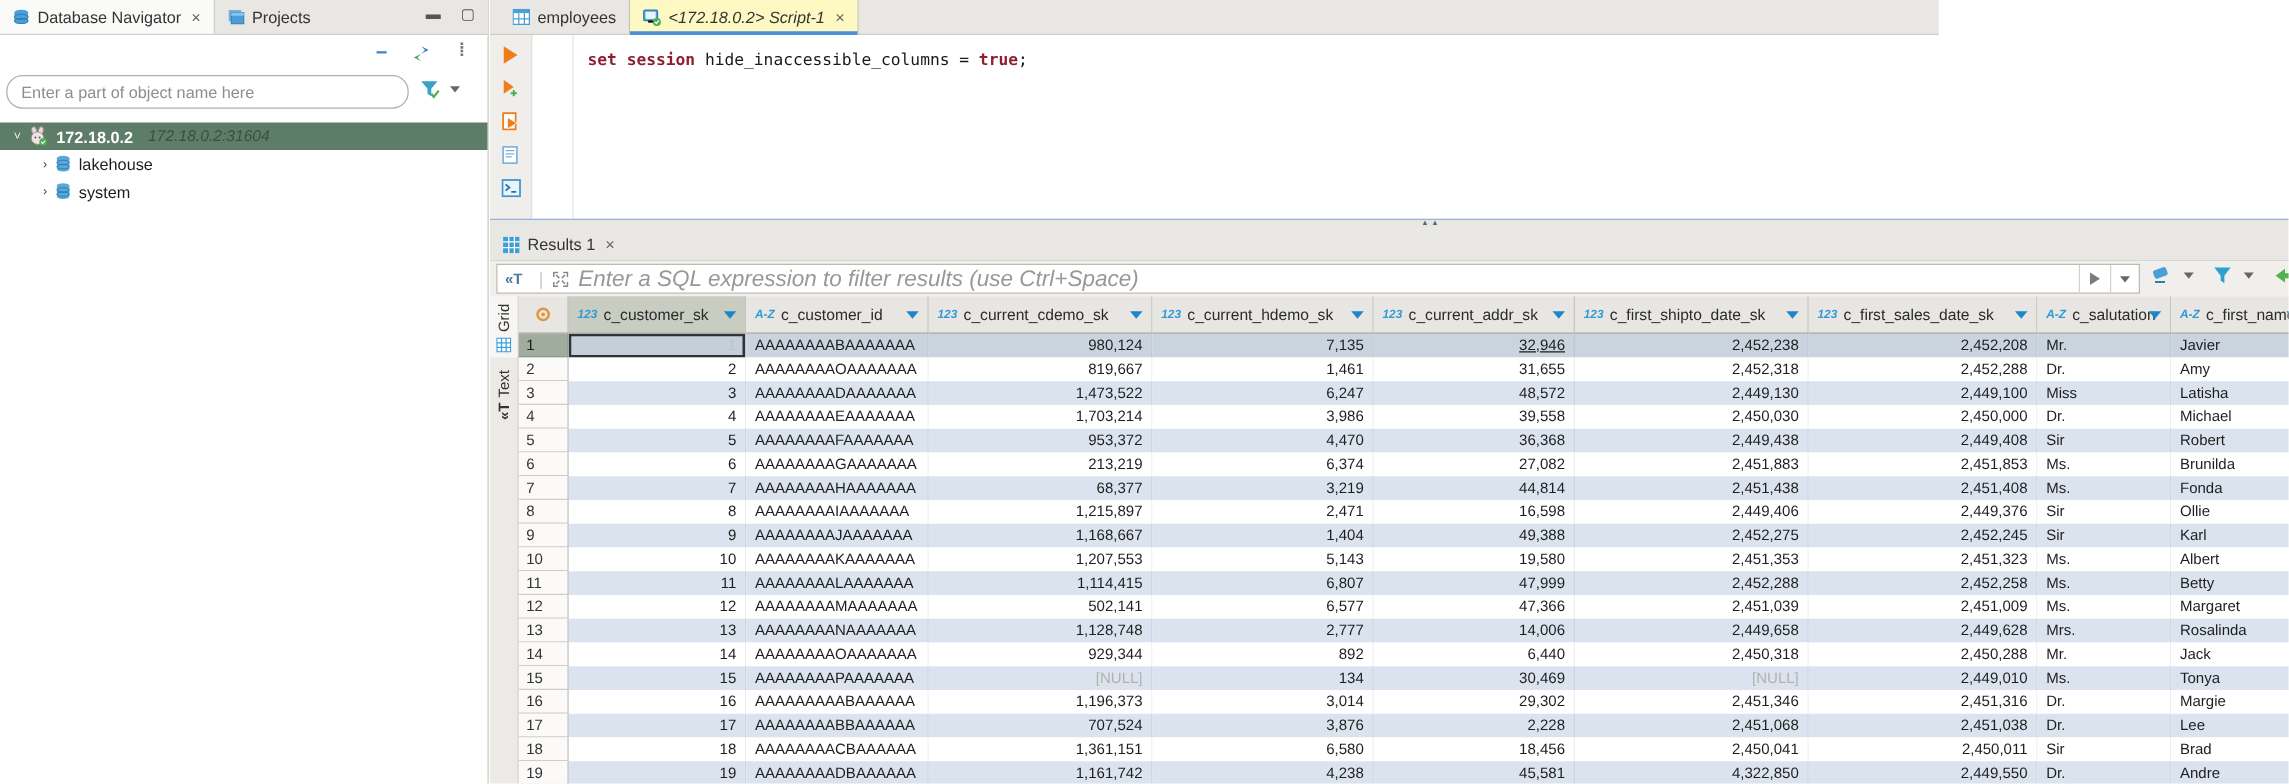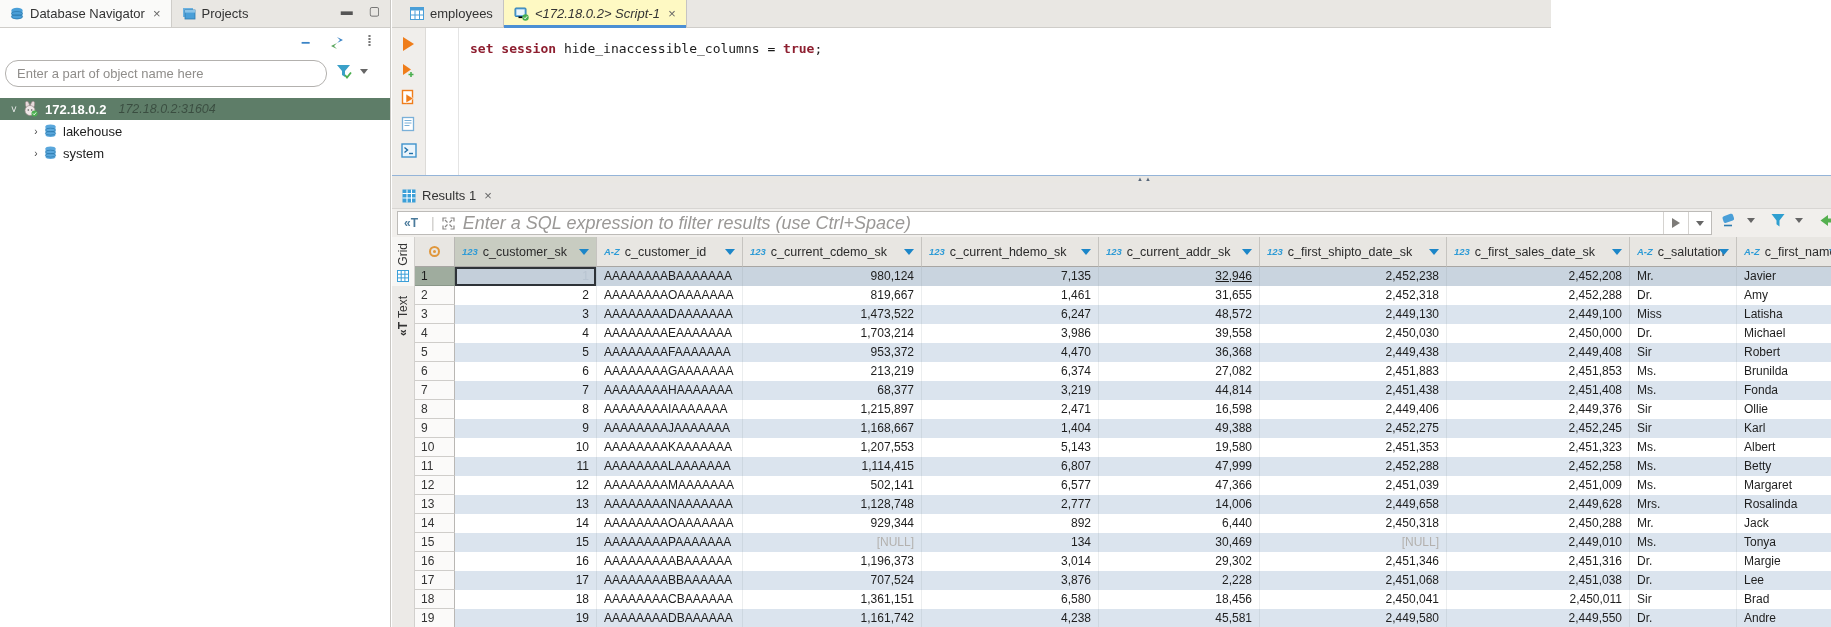--- a/index.html
+++ b/index.html
@@ -623,21 +623,21 @@
             <div class="gcell txt" style="width: 107px;">Sir</div>
             <div class="gcell txt" style="width: 110px;">Brad</div>
           </div>
           <div class="grow reven">
             <div class="ncell">19</div>
             <div class="gcell num" style="width: 142px;">19</div>
             <div class="gcell txt" style="width: 146px;">AAAAAAAADBAAAAAA</div>
             <div class="gcell num" style="width: 179px;">1,161,742</div>
             <div class="gcell num" style="width: 177px;">4,238</div>
             <div class="gcell num" style="width: 161px;">45,581</div>
-            <div class="gcell num" style="width: 187px;">2,449,580</div>
+            <div class="gcell num" style="width: 187px;">4,322,850</div>
             <div class="gcell num" style="width: 183px;">2,449,550</div>
             <div class="gcell txt" style="width: 107px;">Dr.</div>
             <div class="gcell txt" style="width: 110px;">Andre</div>
           </div>
         </div>
     </div>
   </div>
 
 </div>
 

